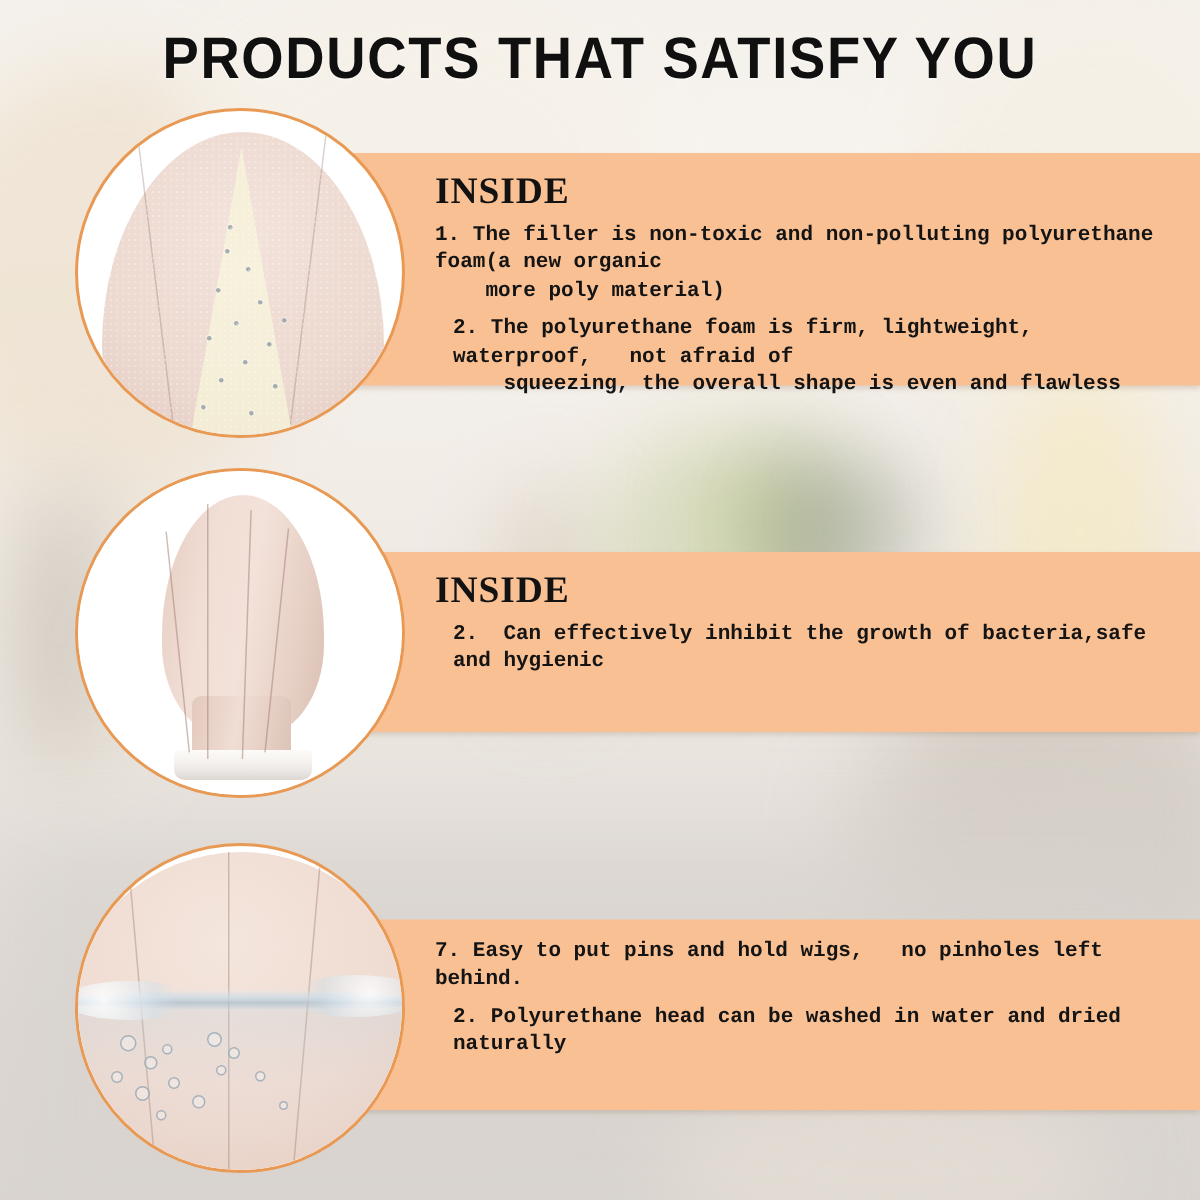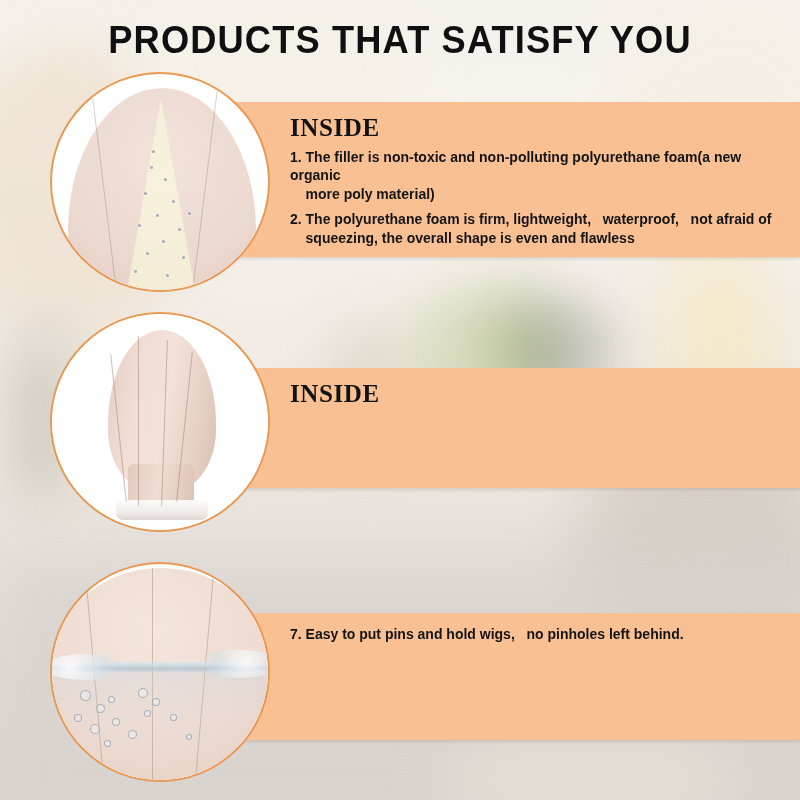--- a/index.html
+++ b/index.html
@@ -58,26 +58,26 @@
   }
   .panel-inner{padding:12px 18px 14px 140px;}
 
   .sec-title{
     font-family:"Liberation Serif",serif;
     font-weight:bold;font-size:25px;color:#121212;
     letter-spacing:.6px;margin:0 0 6px 0;line-height:1.1;
   }
   .bullets{margin:0;padding:0;list-style:none;}
   .bullets li{
-    font-family:Liberation Sans, sans-serif;
+    font-family:Liberation Mono, monospace;
     font-weight:bold;font-size:14px;color:#141414;
     line-height:1.34;margin:0 0 6px 0;
     white-space:pre-wrap;
   }
-  .bullets li:last-child{margin-bottom:0;}
+  .bullets li:last-child{margin-bottom:0;margin-left:12px;}
 
   
   .circle{
     position:absolute;left:50px;
     width:220px;height:220px;border-radius:50%;
     background:#ffffff;
     border:2px solid #e89a55;
     box-sizing:border-box;
     overflow:hidden;
     box-shadow:0 0 0 0 rgba(0,0,0,0);
@@ -228,20 +228,21 @@
       <div class="dot" style="left:136px;top:138px;"></div>
       <div class="tex"></div>
     </div>
   </div>
 
   <div class="section sec2">
     <div class="panel" style="top:68px;height:120px;">
       <div class="panel-inner">
         <div class="sec-title">INSIDE</div>
         <ul class="bullets">
+          <li>2.  Can effectively inhibit the growth of bacteria,safe and hygienic</li>
         </ul>
       </div>
     </div>
   </div>
 
   <div class="circle c2">
     <div class="photo p2">
       <div class="head"></div>
       <div class="neck"></div>
       <div class="base"></div>
@@ -250,20 +251,21 @@
       <div class="seam s3"></div>
       <div class="seam s4"></div>
     </div>
   </div>
 
   <div class="section sec3">
     <div class="panel" style="top:63px;height:127px;">
       <div class="panel-inner">
         <ul class="bullets">
           <li>7. Easy to put pins and hold wigs,   no pinholes left behind.</li>
+          <li>2. Polyurethane head can be washed in water and dried naturally</li>
         </ul>
       </div>
     </div>
   </div>
 
   <div class="circle c3">
     <div class="photo p3">
       <div class="head"></div>
       <div class="seam q1"></div>
       <div class="seam q2"></div>

